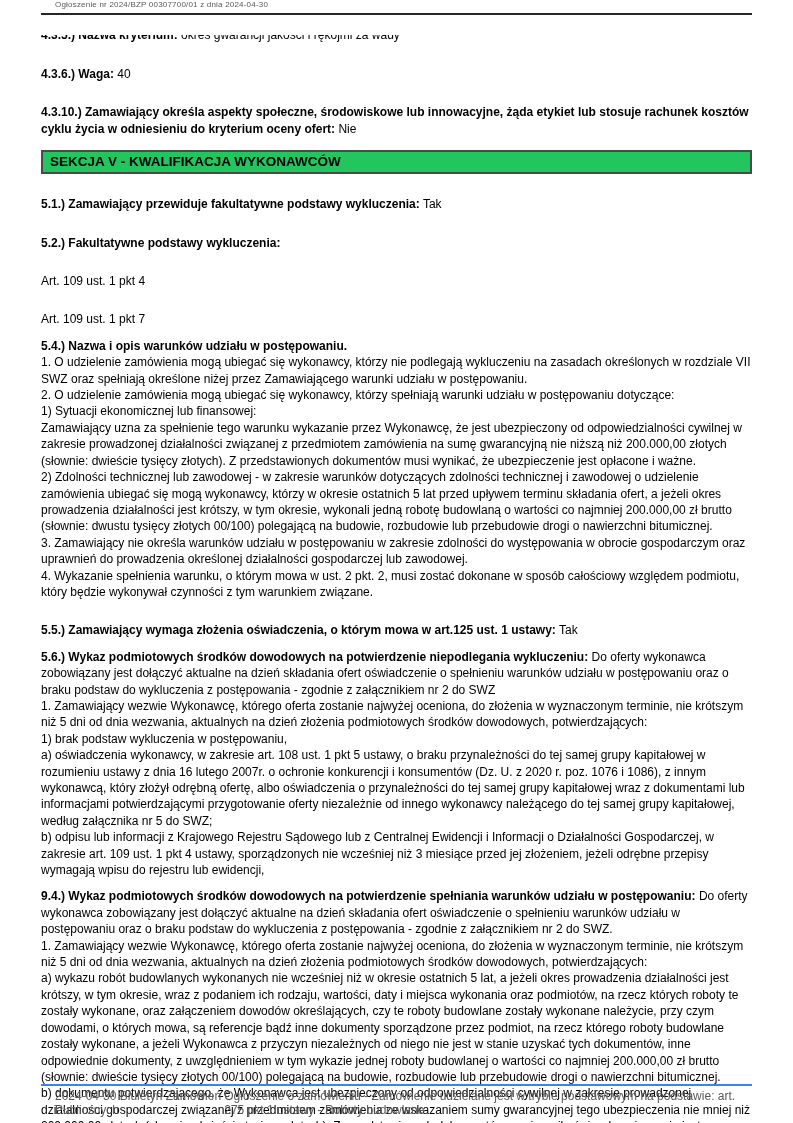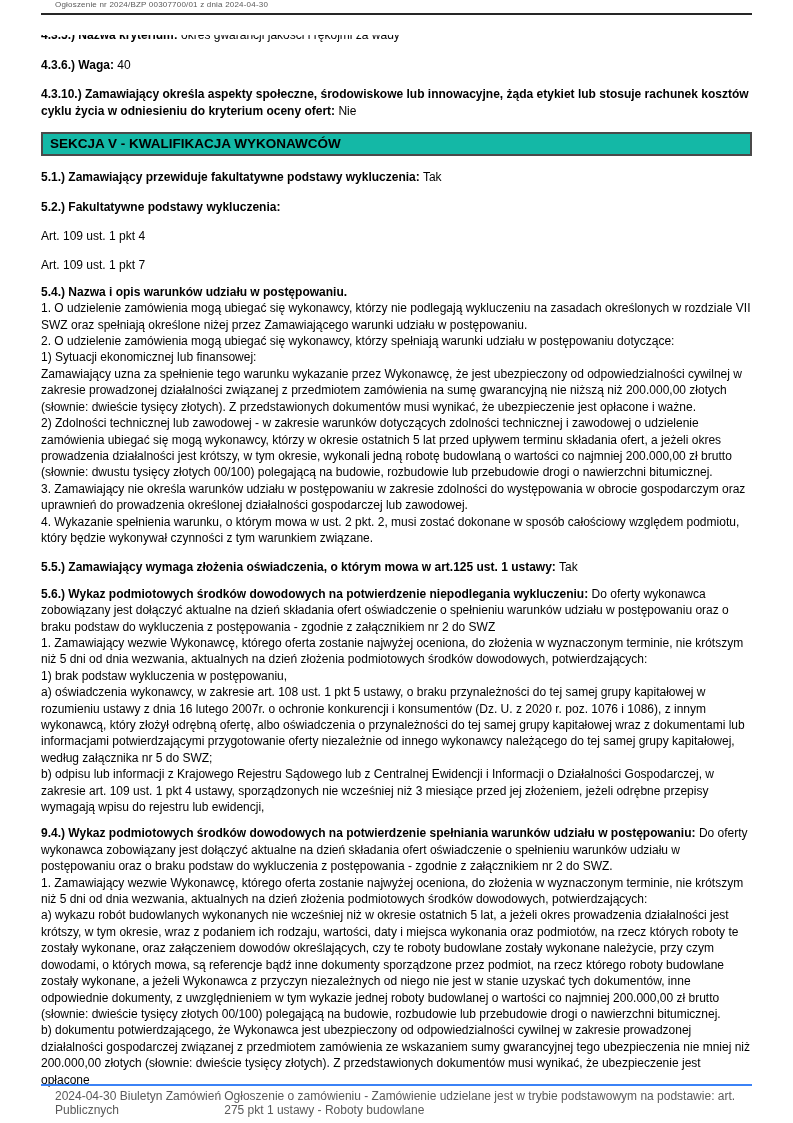--- a/index.html
+++ b/index.html
@@ -30,41 +30,41 @@
     color: #595959;
     padding: 0 0 4px 14px;
     letter-spacing: 0.2px;
   }
   
   .content {
     font-size: 12px;
     line-height: 16.4px;
   }
   .para {
-    margin: 13px 0 0 0;
+    margin: 22px 0 0 0;
     padding: 0;
   }
   .block { margin: 10px 0 0 0; }
   .block .para { margin: 0; }
   .b { font-weight: bold; }
   .body {
     white-space: pre-line;
     margin: 0;
   }
   
   .clip {
     height: 9px;
     overflow: hidden;
     margin-top: 20px;
   }
   .clip .para { margin: -8px 0 0 0; }
   
   .section-bar {
     margin: 13px 0 1px 0;
-    background: #14b8a6;
+    background: #22c55e;
     border: 2px solid #4a4a4a;
     font-weight: bold;
     font-size: 13.5px;
     line-height: 18px;
     padding: 1px 6px 1px 7px;
   }
   
   .doc-footer {
     position: absolute;
     left: 41px;

